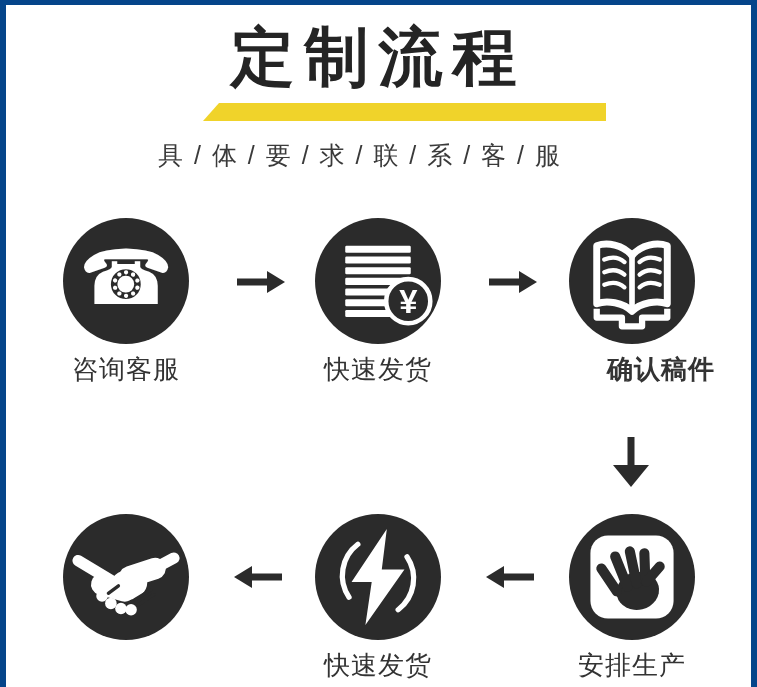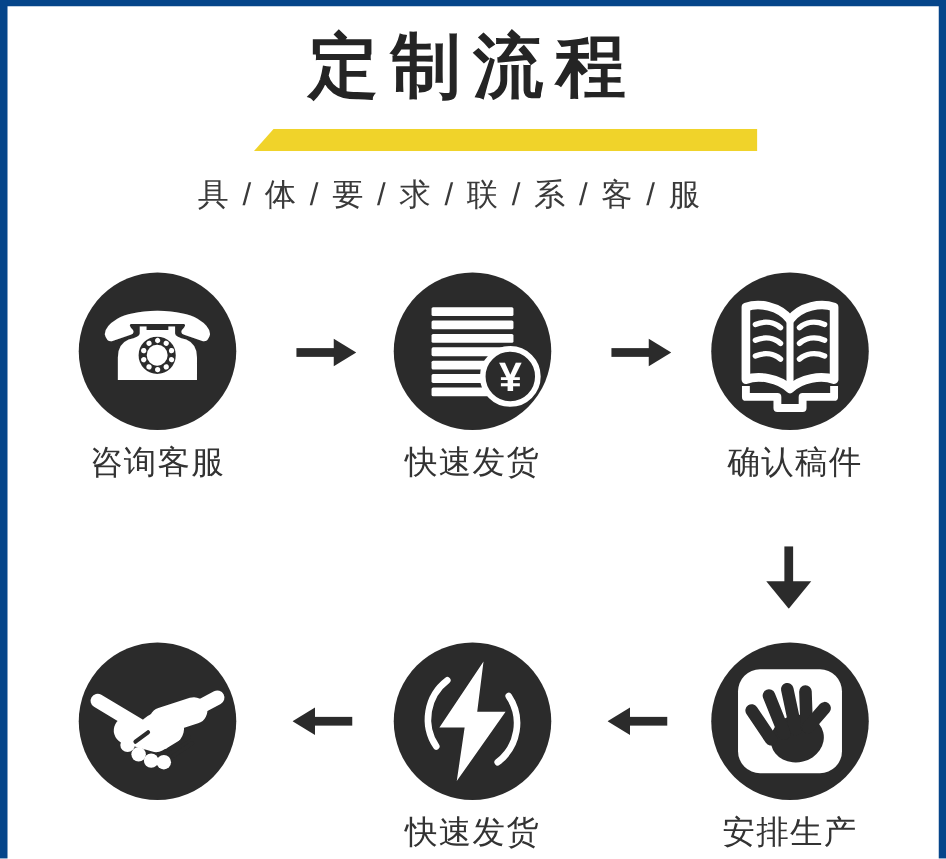--- a/index.html
+++ b/index.html
@@ -13,21 +13,21 @@
   .edge-top{left:0;top:0;width:757px;height:5px;}
   .edge-left{left:0;top:0;width:6px;height:687px;}
   .edge-right{right:0;top:0;width:6px;height:687px;}
   .yellow-bar{
     position:absolute;left:203px;top:103px;width:403px;height:18px;
     background:#f0d32a;z-index:0;
     clip-path:polygon(16px 0,100% 0,100% 100%,0 100%);
   }
   .page-title{
     position:absolute;left:0;top:24px;width:757px;text-align:center;
-    font-size:56px;line-height:1.04;font-weight:900;color:#242424;
+    font-size:64px;line-height:1.04;font-weight:900;color:#242424;
     letter-spacing:10px;z-index:1;margin:0;
   }
   .subtitle{
     position:absolute;left:0;top:139px;width:720px;text-align:center;
     font-size:25px;color:#3a3a3a;letter-spacing:2px;font-weight:500;
   }
 
   
   .circle{
     position:absolute;width:126px;height:126px;border-radius:50%;
@@ -101,21 +101,21 @@
         <path d="M28,33 C34,30.5 40,31.5 44,35"></path>
         <path d="M28,43 C34,40.5 40,41.5 44,45"></path>
         <path d="M28,53 C34,50.5 40,51.5 44,55"></path>
         <path d="M72,33 C66,30.5 60,31.5 56,35"></path>
         <path d="M72,43 C66,40.5 60,41.5 56,45"></path>
         <path d="M72,53 C66,50.5 60,51.5 56,55"></path>
       </g>
       <path d="M22,72 L22,79 L42,79 L42,86 L58,86 L58,79 L78,79 L78,72" fill="none" stroke="#ffffff" stroke-width="5" stroke-linejoin="round"></path>
     </svg>
   </div>
-  <div class="step-label" style="left:636px;top:352px;">确认稿件</div>
+  <div class="step-label" style="left:661px;top:352px;font-weight:bold;">确认稿件</div>
 
   <div class="arrow" style="left:609px;top:437px;">
     <svg width="44" height="50" viewBox="0 0 44 50">
       <rect x="18.5" y="0" width="7" height="30" fill="#2b2b2b"></rect>
       <polygon points="4,28 40,28 22,50" fill="#2b2b2b"></polygon>
     </svg>
   </div>
 
   <div class="circle" style="left:569px;top:514px;">
     <svg width="126" height="126" viewBox="0 0 100 100">

